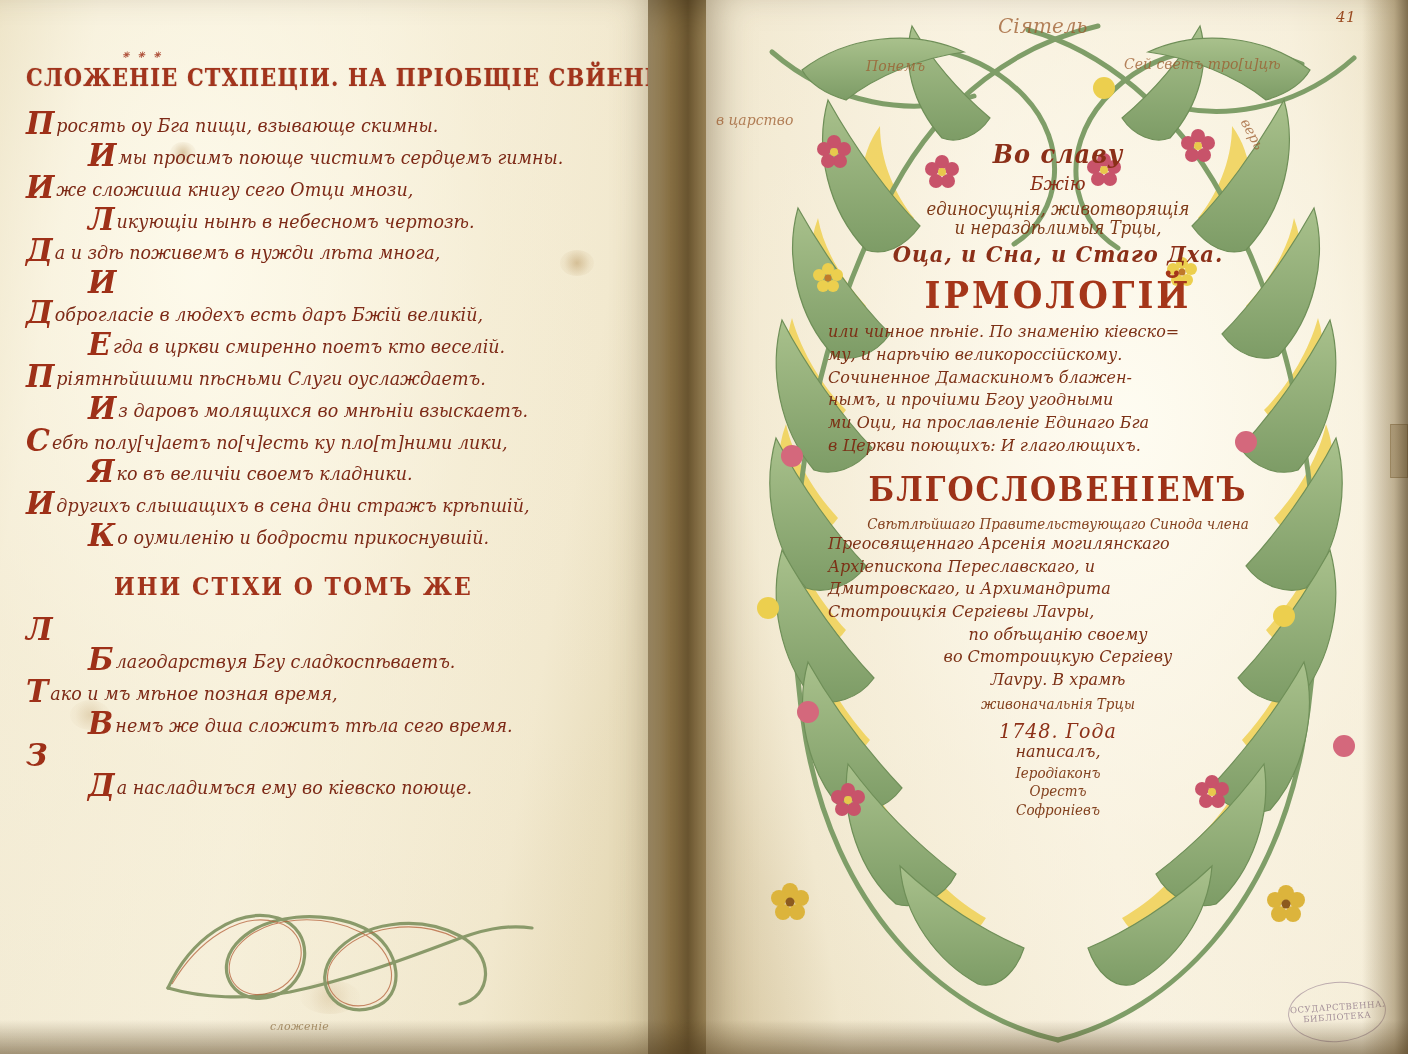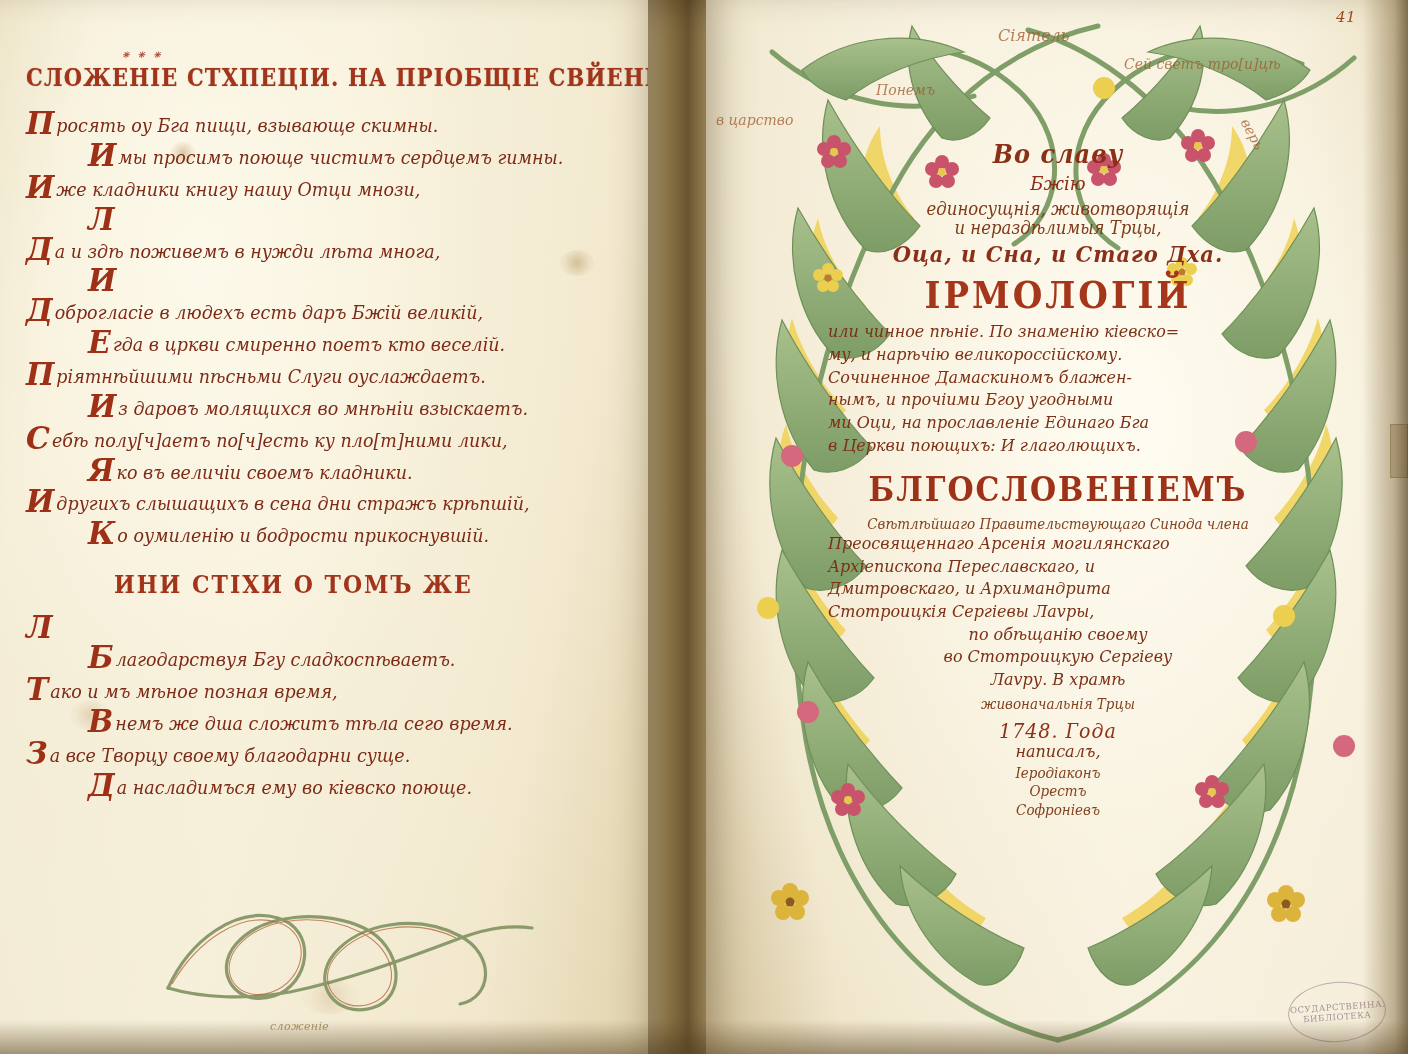--- a/index.html
+++ b/index.html
@@ -279,24 +279,25 @@
       <div class="vline">
           <span class="initial">П</span>
           <span>росять оу Бга пищи, взывающе скимны.</span>
         </div>
       <div class="vline indent">
           <span class="initial">И</span>
           <span>мы просимъ поюще чистимъ сердцемъ гимны.</span>
         </div>
       <div class="vline">
           <span class="initial">И</span>
-          <span>же кладники книгу нашу Отци мнози,</span>
+          <span>же сложиша книгу сего Отци мнози,</span>
         </div>
       <div class="vline indent">
           <span class="initial">Л</span>
+          <span>икующіи нынѣ в небесномъ чертозѣ.</span>
         </div>
       <div class="vline">
           <span class="initial">Д</span>
           <span>а и здѣ поживемъ в нужди лѣта многа,</span>
         </div>
       <div class="vline indent">
           <span class="initial">И</span>
         </div>
       <div class="vline">
           <span class="initial">Д</span>
@@ -345,21 +346,20 @@
       <div class="vline">
           <span class="initial">Т</span>
           <span>ако и мъ мѣное позная время,</span>
         </div>
       <div class="vline indent">
           <span class="initial">В</span>
           <span>немъ же дша сложитъ тѣла сего время.</span>
         </div>
       <div class="vline">
           <span class="initial">З</span>
-          <span>а все Творцу своему благодарни суще.</span>
         </div>
       <div class="vline indent">
           <span class="initial">Д</span>
           <span>а насладимъся ему во кіевско поюще.</span>
         </div>
     </div>
   </div>
 
   <div class="ornament-wrap">
     <svg width="400" height="150" viewBox="0 0 400 150">
@@ -533,22 +533,22 @@
             <circle r="8" cx="0" cy="-11" fill="#dcb43c"></circle>
             <circle r="8" cx="11" cy="-4" fill="#dcb43c"></circle>
             <circle r="8" cx="7" cy="10" fill="#dcb43c"></circle>
             <circle r="8" cx="-7" cy="10" fill="#dcb43c"></circle>
             <circle r="8" cx="-11" cy="-4" fill="#dcb43c"></circle>
             <circle r="4.5" cx="0" cy="0" fill="#8c5a1e"></circle>
           </g>
       </g>
     </svg>
 
-    <div class="top-scribble" style="left:170px;top:58px;margin-top:24px;">Понемъ</div>
-    <div class="top-scribble" style="left:292px;top:26px;font-size:16px;font-style:italic;">Сіятель</div>
+    <div class="top-scribble" style="left:160px;top:58px;">Понемъ</div>
+    <div class="top-scribble" style="left:292px;top:14px;font-size:20px;font-style:italic;">Сіятель</div>
     <div class="top-scribble" style="left:418px;top:56px;">Сей светъ тро[и]цѣ</div>
     <div class="top-scribble" style="left:10px;top:112px;font-size:14px;">в царство</div>
     <div class="top-scribble" style="left:530px;top:126px;transform:rotate(62deg);">верь</div>
 
     <div class="title-block">
       <div class="tb-line tb-red-lg">Во славу</div>
       <div class="tb-line tb-red-md" style="margin-top:4px">Бжію</div>
       <div class="tb-line tb-sm" style="margin-top:6px">единосущнія, животворящія</div>
       <div class="tb-line tb-sm">и нераздѣлимыя Трцы,</div>
       <div class="tb-line tb-red-lg" style="font-size:21px;margin-top:4px">Оца, и Сна, и Стаго Дха.</div>

